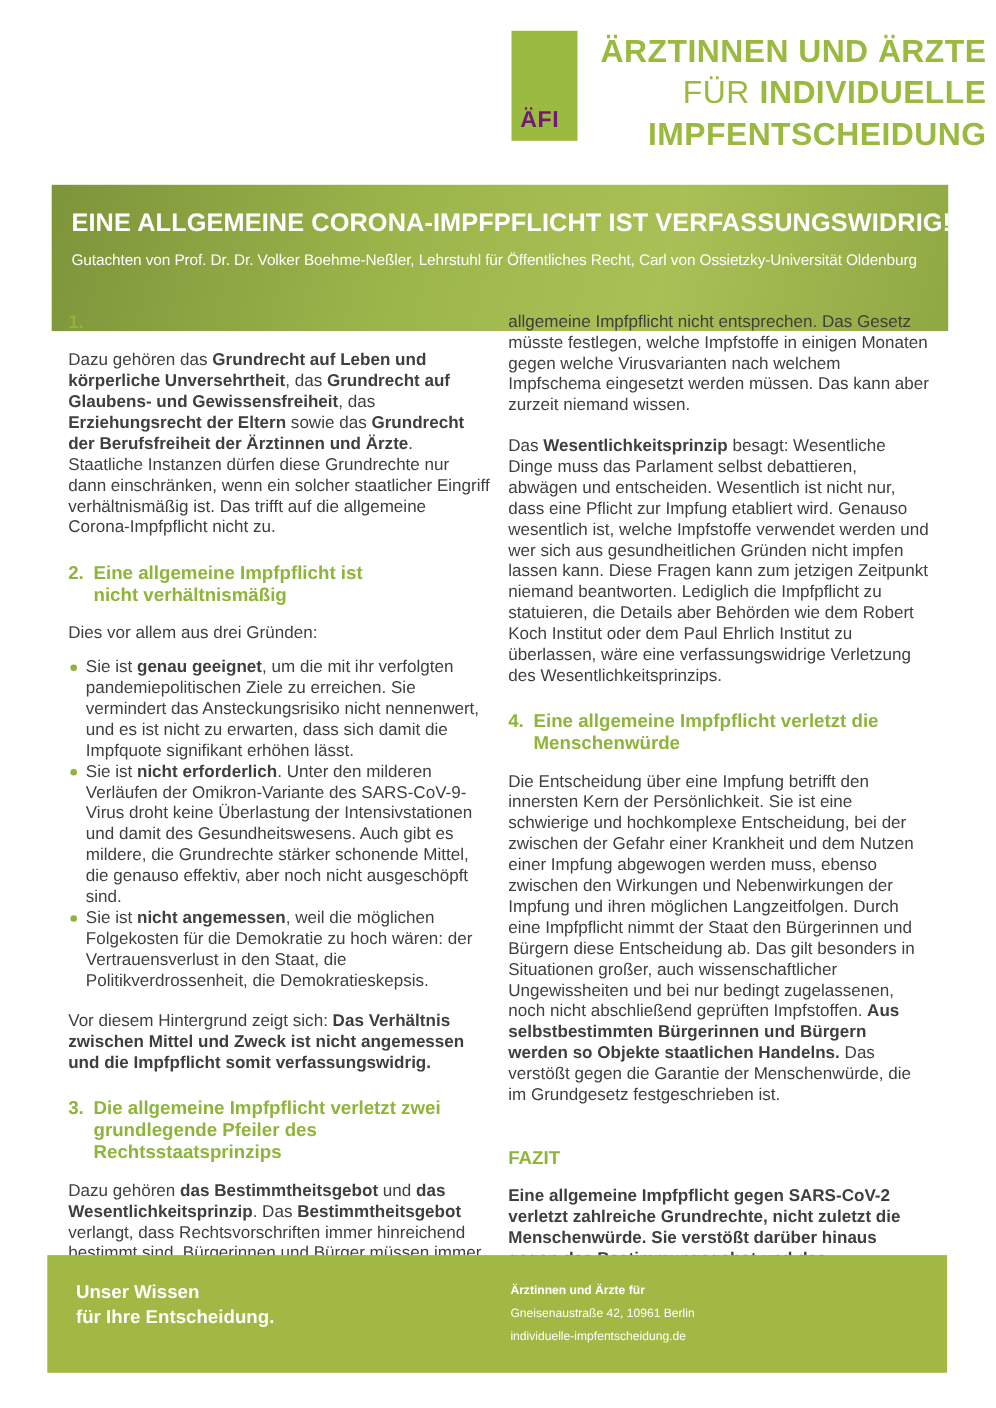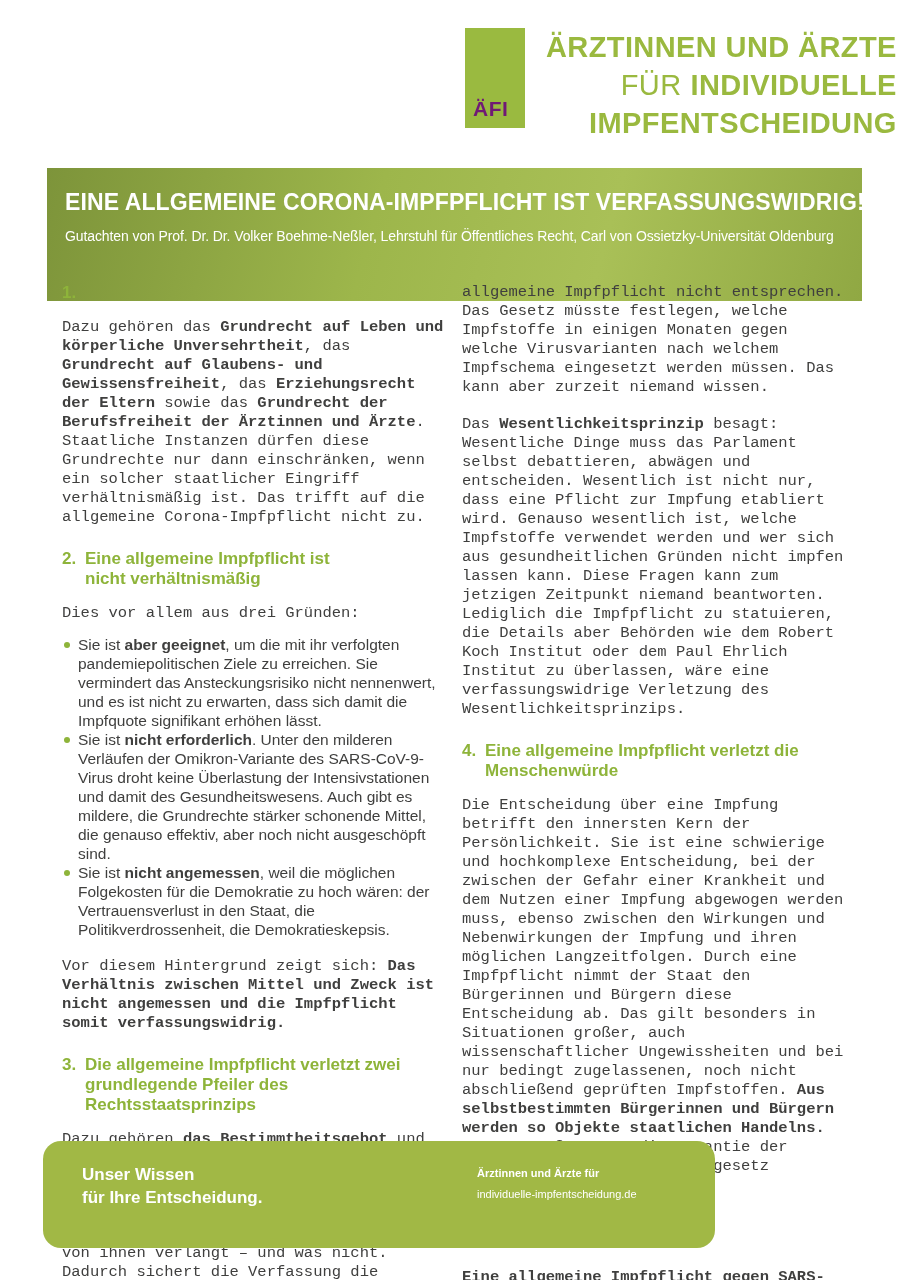--- a/index.html
+++ b/index.html
@@ -37,34 +37,34 @@
   
   .main { position: absolute; top: 283px; left: 62px; width: 784px; display: flex; gap: 16px; }
   .col { width: 384px; flex: none; font-size: 15.5px; line-height: 19px; }
 
   .sec-h { display: flex; color: var(--heading-green, #8eb43a); font-weight: 700;
            font-size: 17px; line-height: 20px; margin: 22px 0 15px 0; }
   .sec-h:first-child { margin-top: 0; }
   .sec-h .num { width: 23px; flex: none; }
   .sec-h.mt-lg { margin-top: 38px; }
 
-  .para { margin: 0 0 18px 0; font-family: Liberation Mono, monospace; }
+  .para { margin: 0 0 18px 0; }
   .para.tight { margin-bottom: 12px; }
   .b { font-weight: 700; }
 
   ul.bullets { list-style: none; margin: 0 0 18px 0; padding: 0; }
   ul.bullets li { position: relative; padding-left: 16px; }
   ul.bullets .dot { position: absolute; left: 2px; top: 7px; width: 6px; height: 6px;
                     border-radius: 50%; background: var(--heading-green, #8eb43a); }
 
   
   .footer {
-    position: absolute; left: 43px; top: 1141px; width: 672px; height: 107px;
+    position: absolute; left: 43px; top: 1141px; width: 818px; height: 107px;
     background: var(--footer-green, #a1b845); color: #fff;
-    box-sizing: border-box; padding: 22px 0 0 39px; display: flex; border-radius: 18px;
+    box-sizing: border-box; padding: 22px 0 0 26px; display: flex;
   }
   .footer .slogan { width: 395px; flex: none; font-weight: 700; font-size: 17px; line-height: 23px; }
   .footer .org { font-size: 11px; line-height: 21px; }
   .footer .org .b { font-weight: 700; }
   .footer .org div { white-space: nowrap; }
 </style>
 </head>
 <body>
 
 <div class="header">
@@ -88,21 +88,21 @@
       <div class="sec-h">
         <span class="num">1.</span>
       </div>
       <p class="para"><span>Dazu gehören das </span><span class="b">Grundrecht auf Leben und körperliche Unversehrtheit</span><span>, das </span><span class="b">Grundrecht auf Glaubens- und Gewissensfreiheit</span><span>, das </span><span class="b">Erziehungsrecht der Eltern</span><span> sowie das </span><span class="b">Grundrecht der Berufsfreiheit der Ärztinnen und Ärzte</span><span>. Staatliche Instanzen dürfen diese Grundrechte nur dann einschränken, wenn ein solcher staatlicher Eingriff verhältnismäßig ist. Das trifft auf die allgemeine Corona-Impfpflicht nicht zu.</span></p>
       <div class="sec-h">
         <span class="num">2.</span>
         <span>Eine allgemeine Impfpflicht ist<br>nicht verhältnismäßig</span>
       </div>
       <p class="para tight"><span>Dies vor allem aus drei Gründen:</span></p>
       <ul class="bullets">
-        <li><span class="dot"></span><span>Sie ist </span><span class="b">aber geeignet</span><span>, um die mit ihr verfolgten pandemiepolitischen Ziele zu erreichen. Sie vermindert das Ansteckungsrisiko nicht nennenwert, und es ist nicht zu erwarten, dass sich damit die Impfquote signifikant erhöhen lässt.</span></li>
+        <li><span class="dot"></span><span>Sie ist </span><span class="b">genau geeignet</span><span>, um die mit ihr verfolgten pandemiepolitischen Ziele zu erreichen. Sie vermindert das Ansteckungsrisiko nicht nennenwert, und es ist nicht zu erwarten, dass sich damit die Impfquote signifikant erhöhen lässt.</span></li>
         <li><span class="dot"></span><span>Sie ist </span><span class="b">nicht erforderlich</span><span>. Unter den milderen Verläufen der Omikron-Variante des SARS-CoV-9-Virus droht keine Überlastung der Intensivstationen und damit des Gesundheitswesens. Auch gibt es mildere, die Grundrechte stärker schonende Mittel, die genauso effektiv, aber noch nicht ausgeschöpft sind.</span></li>
         <li><span class="dot"></span><span>Sie ist </span><span class="b">nicht angemessen</span><span>, weil die möglichen Folgekosten für die Demokratie zu hoch wären: der Vertrauensverlust in den Staat, die Politikverdrossenheit, die Demokratieskepsis.</span></li>
       </ul>
       <p class="para"><span>Vor diesem Hintergrund zeigt sich: </span><span class="b">Das Verhältnis zwischen Mittel und Zweck ist nicht angemessen und die Impfpflicht somit verfassungswidrig.</span></p>
       <div class="sec-h">
         <span class="num">3.</span>
         <span>Die allgemeine Impfpflicht verletzt zwei<br>grundlegende Pfeiler des Rechtsstaatsprinzips</span>
       </div>
       <p class="para"><span>Dazu gehören </span><span class="b">das Bestimmtheitsgebot</span><span> und </span><span class="b">das Wesentlichkeitsprinzip</span><span>. Das </span><span class="b">Bestimmtheitsgebot</span><span> verlangt, dass Rechtsvorschriften immer hinreichend bestimmt sind. Bürgerinnen und Bürger müssen immer genau wissen, was der Staat von ihnen verlangt – und was nicht. Dadurch sichert die Verfassung die Freiheit der Menschen. Diesen Anforderungen könnte eine</span></p>
     </div>
@@ -121,15 +121,16 @@
     </div>
 </div>
 
 <div class="footer">
   <div class="slogan">
     <div>Unser Wissen</div>
     <div>für Ihre Entscheidung.</div>
   </div>
   <div class="org">
     <div class="b">Ärztinnen und Ärzte für</div>
+    <div>Gneisenaustraße 42, 10961 Berlin</div>
     <div>individuelle-impfentscheidung.de</div>
   </div>
 </div>
 
 </body></html>

